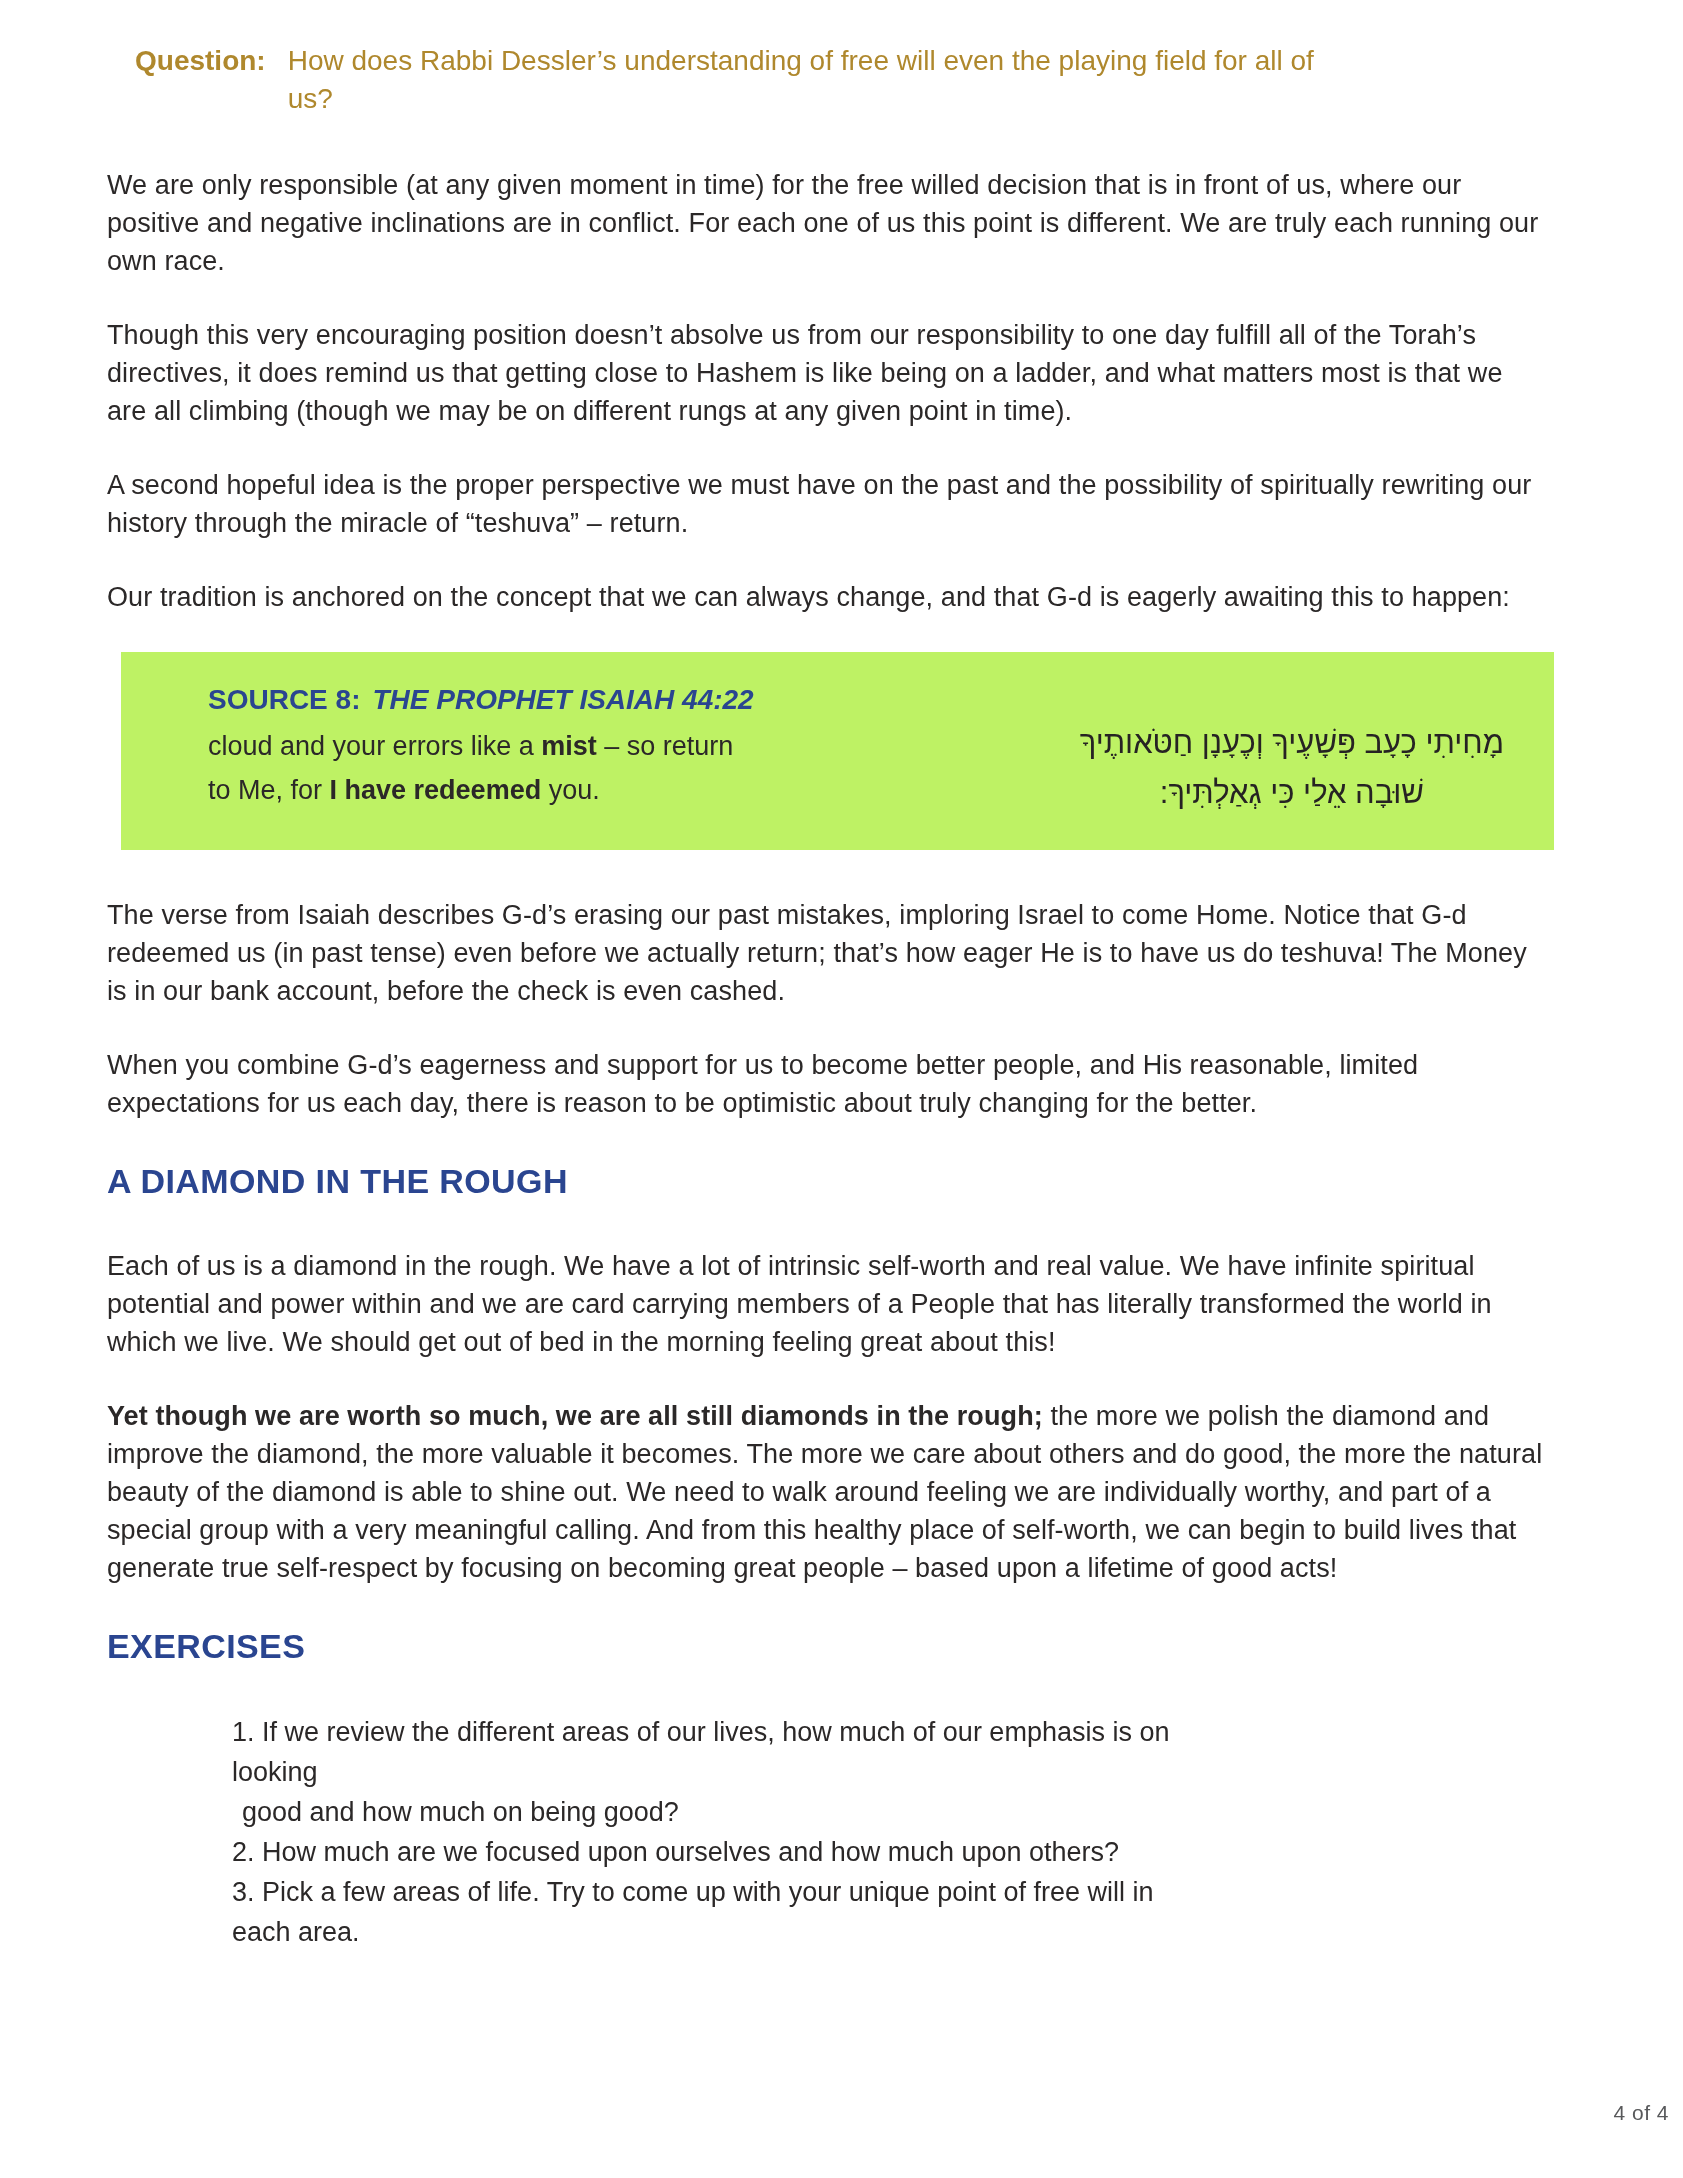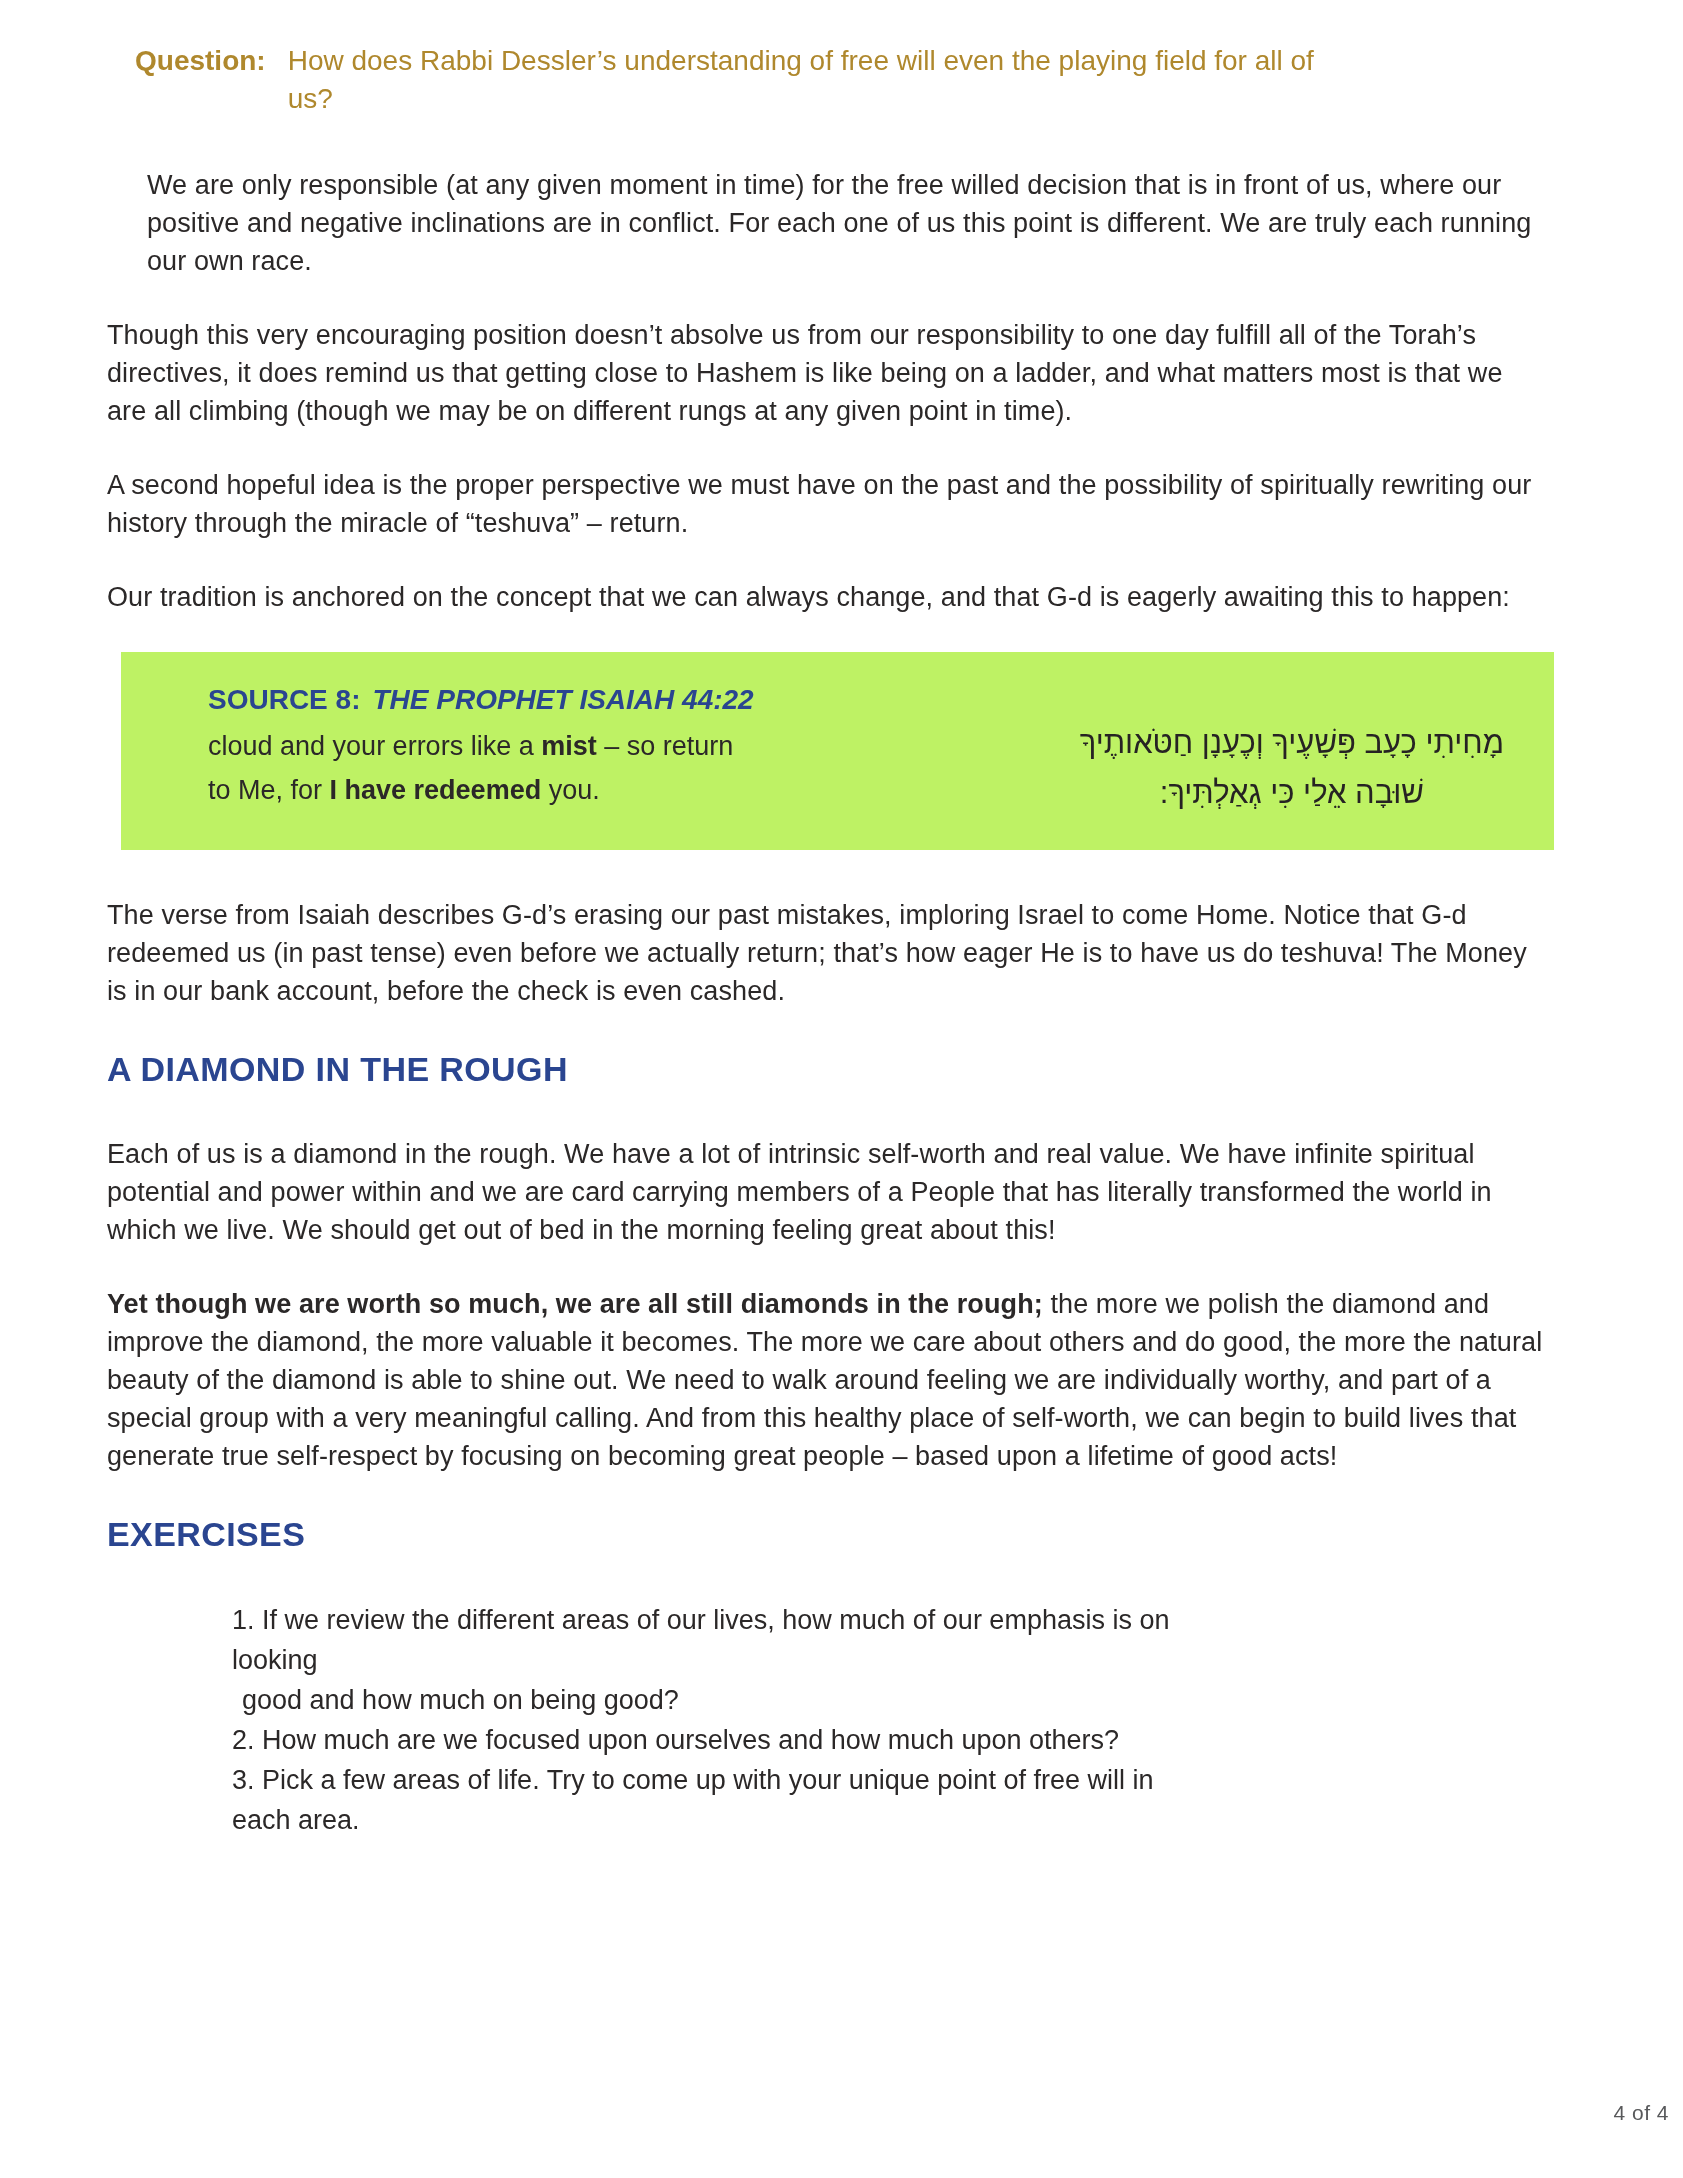--- a/index.html
+++ b/index.html
@@ -10,21 +10,21 @@
   }
   .content { position:absolute; left:107px; top:0; width:1438px; }
 
   .question-block {
     margin-top:42px; display:flex; align-items:flex-start;
     color:#AF882D; font-size:28px; line-height:38px;
   }
   .q-label { font-weight:700; margin-left:28px; margin-right:22px; white-space:nowrap; }
 
   .para { font-size:27px; line-height:38px; margin:0 0 36px 0; letter-spacing:0.1px; }
-  .para.first { margin-top:48px;margin-left:40px; }
+  .para.first { margin-top:48px; }
 
   .source-box {
     box-sizing:border-box; width:1433px; margin:12px 0 46px 14px;
     background:#bef264; display:flex; justify-content:space-between;
     padding:28px 50px 26px 87px; min-height:198px;
   }
   .src-head { font-size:28px; line-height:40px; color:#2A4590; margin-bottom:4px; }
   .src-label { font-weight:700; }
   .src-ref { font-style:italic; font-weight:700; margin-left:12px; }
   .src-en { font-size:27px; line-height:44px; max-width:594px; }
@@ -74,20 +74,21 @@
           <div><span>to Me, for </span><b>I have redeemed</b><span> you.</span></div>
         </div>
       </div>
       <div class="src-he">
         <div>מָחִיתִי כָעָב פְּשָׁעֶיךָ וְכֶעָנָן חַטֹּאותֶיךָ</div>
         <div>שׁוּבָה אֵלַי כִּי גְאַלְתִּיךָ:</div>
       </div>
     </div>
 
     <p class="para">The verse from Isaiah describes G-d’s erasing our past mistakes, imploring Israel to come Home. Notice that G-d redeemed us (in past tense) even before we actually return; that’s how eager He is to have us do teshuva! The Money is in our bank account, before the check is even cashed.</p>
+    <p class="para">When you combine G-d’s eagerness and support for us to become better people, and His reasonable, limited expectations for us each day, there is reason to be optimistic about truly changing for the better.</p>
 
     <h2 class="section-heading">A DIAMOND IN THE ROUGH</h2>
 
     <p class="para">Each of us is a diamond in the rough. We have a lot of intrinsic self-worth and real value. We have infinite spiritual potential and power within and we are card carrying members of a People that has literally transformed the world in which we live. We should get out of bed in the morning feeling great about this!</p>
     <p class="para"><b>Yet though we are worth so much, we are all still diamonds in the rough;</b><span> the more we polish the diamond and improve the diamond, the more valuable it becomes. The more we care about others and do good, the more the natural beauty of the diamond is able to shine out. We need to walk around feeling we are individually worthy, and part of a special group with a very meaningful calling. And from this healthy place of self-worth, we can begin to build lives that generate true self-respect by focusing on becoming great people – based upon a lifetime of good acts!</span></p>
 
     <h2 class="section-heading">EXERCISES</h2>
 
     <div class="ex-list">
       <div class="ex-item"><span>1. If we review the different areas of our lives, how much of our emphasis is on looking</span><br><span class="ex-cont">good and how much on being good?</span></div>

